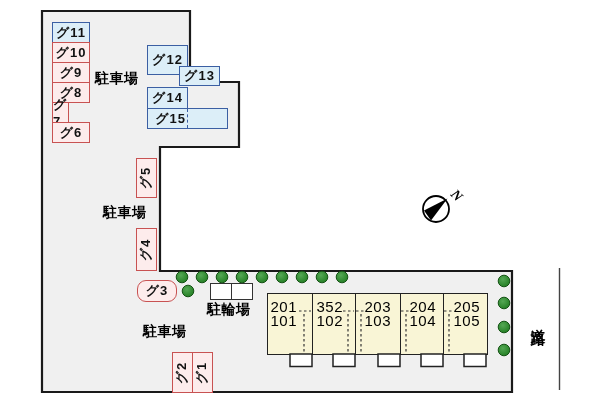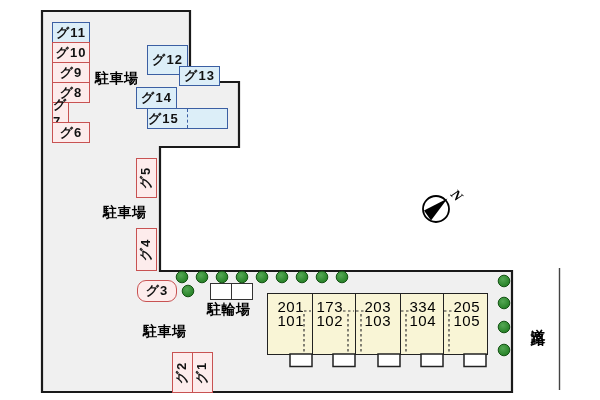--- a/index.html
+++ b/index.html
@@ -66,25 +66,25 @@
   <div class="pbox pink" style="left:52px;top:122px;width:38px;height:21px;">
       <span>グ6</span>
     </div>
 
   <div class="pbox blue" style="left:147px;top:45px;width:41px;height:30px;">
       <span>グ12</span>
     </div>
   <div class="pbox blue" style="left:147px;top:66px;width:41px;height:20px;margin-left:32px;">
       <span>グ13</span>
     </div>
-  <div class="pbox blue" style="left:136px;top:87px;width:41px;height:22px;">
+  <div class="pbox blue" style="left:147px;top:87px;width:41px;height:22px;">
       <span>グ14</span>
     </div>
   <div class="pbox blue" style="left:147px;top:108px;width:81px;height:21px;justify-content:flex-start;">
-    <span style="width:38px;text-align:left;">グ15</span>
+    <span style="width:38px;text-align:right;">グ15</span>
     <span style="position:absolute;left:39px;top:0;bottom:0;border-left:1.4px dashed #3b5fa3;"></span>
   </div>
 
   <div class="pbox pink vert" style="left:136px;top:158px;width:21px;height:40px;">
       <span>グ5</span>
     </div>
   <div class="pbox pink vert" style="left:136px;top:228px;width:21px;height:43px;">
       <span>グ4</span>
     </div>
   <div class="pbox pink" style="left:137px;top:280px;width:40px;height:22px;border-radius:9px;">
@@ -102,24 +102,24 @@
   <div class="area-label" style="left:207px;top:301px;">駐輪場</div>
 
   <div class="road-label">道路</div>
 
   <div id="building">
     <div class="bdiv" style="left:44px;"></div>
     <div class="bdiv" style="left:87px;"></div>
     <div class="bdiv" style="left:132px;"></div>
     <div class="bdiv" style="left:175px;"></div>
 
-    <div class="unit-label" style="left:10px;"><span>201</span><br><span>101</span></div>
-    <div class="unit-label" style="left:49px;"><span>173</span><br><span>102</span></div>
+    <div class="unit-label" style="left:3px;"><span>201</span><br><span>101</span></div>
+    <div class="unit-label" style="left:49px;"><span>352</span><br><span>102</span></div>
     <div class="unit-label" style="left:97px;"><span>203</span><br><span>103</span></div>
-    <div class="unit-label" style="left:142px;"><span>334</span><br><span>104</span></div>
+    <div class="unit-label" style="left:142px;"><span>204</span><br><span>104</span></div>
     <div class="unit-label" style="left:186px;"><span>205</span><br><span>105</span></div>
   </div>
 
   <svg id="fg-layer" width="600" height="400">
     <defs>
       <radialGradient id="treeGrad" cx="40%" cy="35%" r="75%">
         <stop offset="0%" stop-color="#55a855"></stop>
         <stop offset="100%" stop-color="#1e7a1e"></stop>
       </radialGradient>
     </defs>

